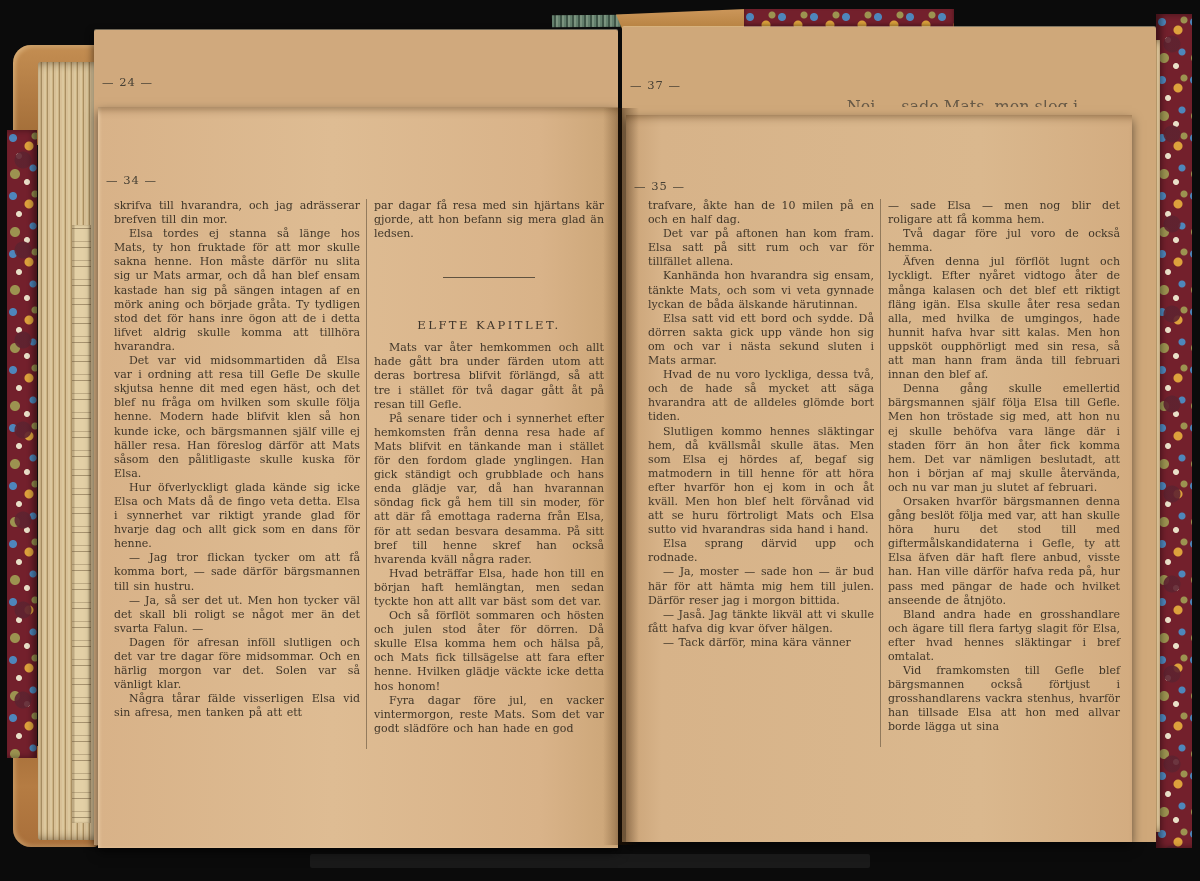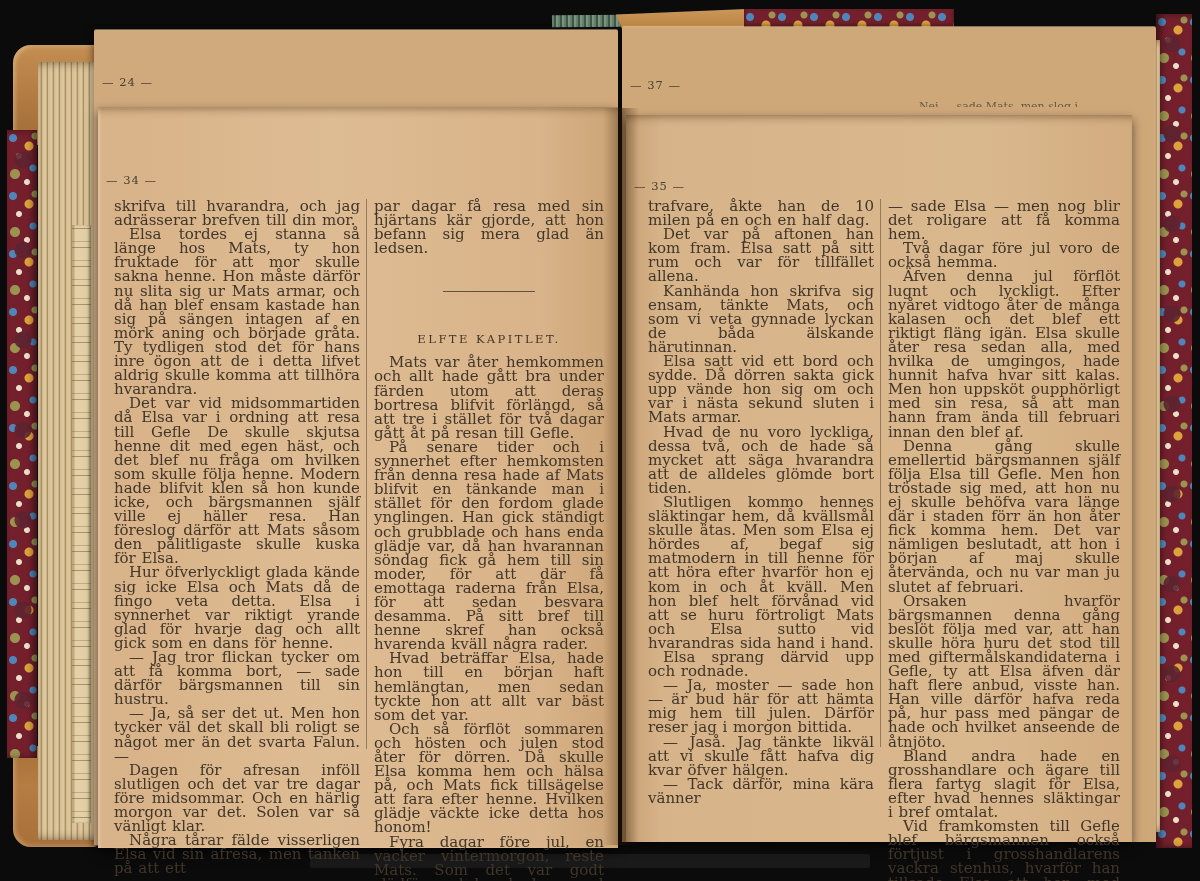--- a/index.html
+++ b/index.html
@@ -73,24 +73,24 @@
   .page-right-cur{left:626px;top:115px;width:506px;height:727px;z-index:5;
     background:linear-gradient(90deg,#c9a276 0%,#d7b389 7%,#dab88e 70%,#d3ac80 100%);
     box-shadow:inset 0 9px 10px -8px rgba(70,40,10,.55), 0 5px 10px rgba(0,0,0,.55);}
   .gutter-shadow{left:603px;top:108px;width:36px;height:737px;z-index:6;pointer-events:none;
     background:linear-gradient(90deg, rgba(60,30,5,0) 0%, rgba(60,30,5,.30) 42%, rgba(40,20,0,.42) 55%, rgba(60,30,5,0) 100%);}
 
   
   .pagenum{position:absolute;left:8px;width:100%;
     font-size:11.5px;letter-spacing:1px;color:#474034;}
   .clipline{position:absolute;left:25px;right:20px;height:7px;overflow:hidden;
-    font-size:11px;line-height:13px;color:#564c3e;text-align:right;padding-right:58px;opacity:.85;white-space:nowrap;}
+    font-size:16px;line-height:13px;color:#564c3e;text-align:right;padding-right:58px;opacity:.85;white-space:nowrap;}
   .col{position:absolute;}
   .col p{margin:0;text-indent:15px;text-align:justify;
-    font-size:15px;line-height:14.1px;word-spacing:1px;color:#403629;}
+    font-size:11px;line-height:14.1px;word-spacing:1px;color:#403629;}
   .col p.noindent{text-indent:0;}
   .colrule{position:absolute;width:1px;background:rgba(74,60,42,.5);}
   .divider{width:92px;height:0;border-top:1px solid #5f5240;margin:36px auto 0;}
   .chapter-heading{text-align:center;margin-top:40px;font-size:11.5px;
     letter-spacing:2.5px;color:#3f352a;}
   .chapter-start{margin-top:9px !important;}
 </style>
 </head>
 <body>
 
@@ -146,21 +146,21 @@
       <p>Fyra dagar före jul, en vacker vintermorgon, reste Mats. Som det var godt slädföre och han hade en god</p>
     </div>
   </div>
 
   <div class="abs page-right-cur">
     <div class="pagenum" style="top:64px">— 35 —</div>
 
     <div class="col" style="left:22px;top:84px;width:226px">
       <p class="noindent">trafvare, åkte han de 10 milen på en och en half dag.</p>
       <p>Det var på aftonen han kom fram. Elsa satt på sitt rum och var för tillfället allena.</p>
-      <p>Kanhända hon skrifva sig ensam, tänkte Mats, och som vi veta gynnade lyckan de båda älskande härutinnan.</p>
+      <p>Kanhända hon hvarandra sig ensam, tänkte Mats, och som vi veta gynnade lyckan de båda älskande härutinnan.</p>
       <p>Elsa satt vid ett bord och sydde. Då dörren sakta gick upp vände hon sig om och var i nästa sekund sluten i Mats armar.</p>
       <p>Hvad de nu voro lyckliga, dessa två, och de hade så mycket att säga hvarandra att de alldeles glömde bort tiden.</p>
       <p>Slutligen kommo hennes släktingar hem, då kvällsmål skulle ätas. Men som Elsa ej hördes af, begaf sig matmodern in till henne för att höra efter hvarför hon ej kom in och åt kväll. Men hon blef helt förvånad vid att se huru förtroligt Mats och Elsa sutto vid hvarandras sida hand i hand.</p>
       <p>Elsa sprang därvid upp och rodnade.</p>
       <p>— Ja, moster — sade hon — är bud här för att hämta mig hem till julen. Därför reser jag i morgon bittida.</p>
       <p>— Jaså. Jag tänkte likväl att vi skulle fått hafva dig kvar öfver hälgen.</p>
       <p>— Tack därför, mina kära vänner</p>
     </div>
 
     <div class="colrule" style="left:254px;top:84px;height:548px"></div>

